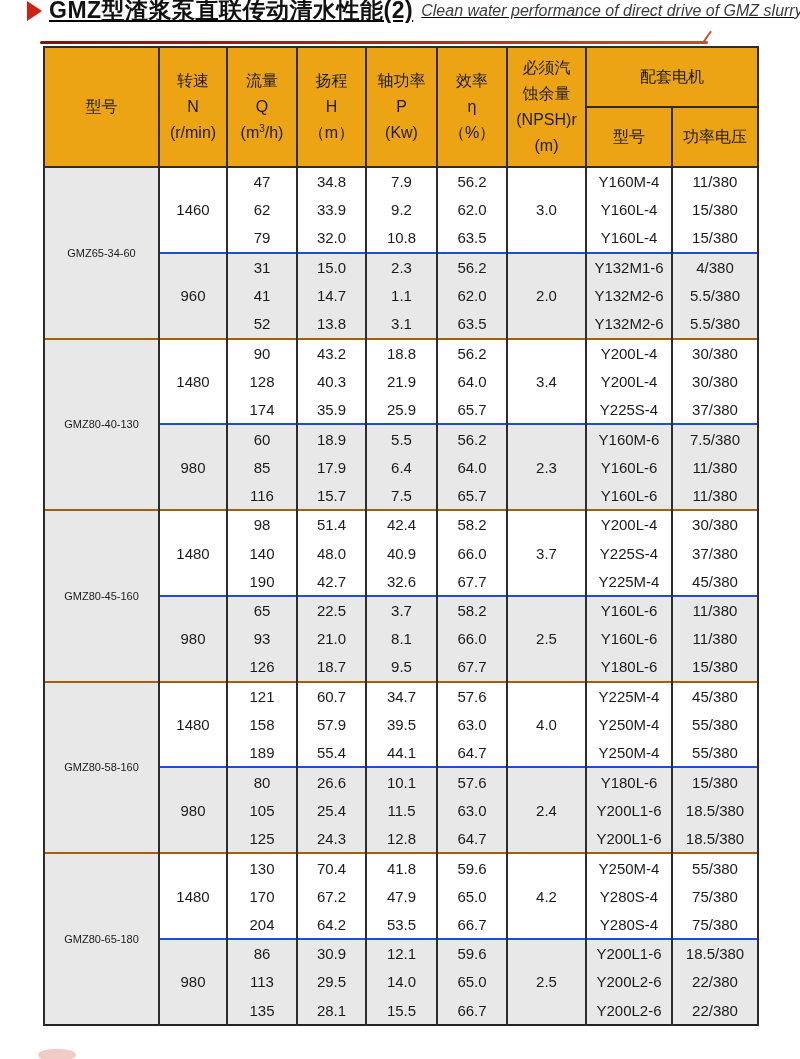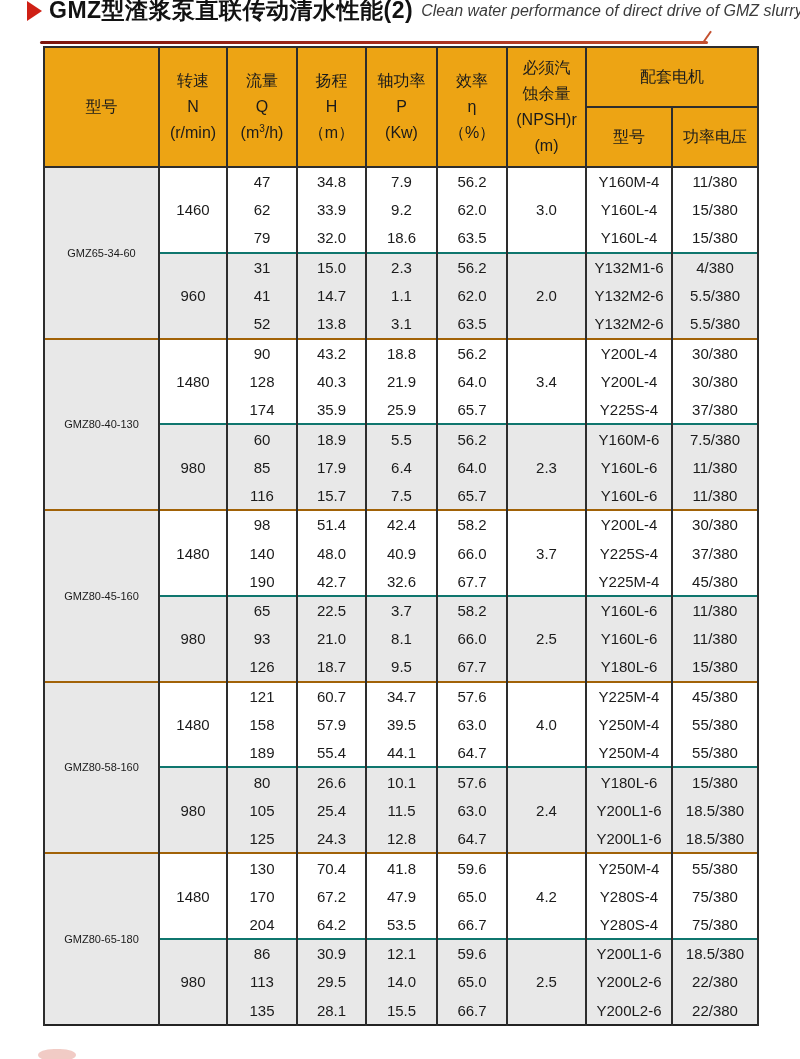--- a/index.html
+++ b/index.html
@@ -10,20 +10,21 @@
     overflow: hidden;
     position: relative;
   }
   
   .title-wrap {
     padding: 9px 0 16px 27px;
     height: 28px;
     display: flex;
     align-items: center;
     position: relative;
+    text-decoration: underline;
   }
   .arrow-icon {
     width: 0; height: 0;
     border-top: 10px solid transparent;
     border-bottom: 10px solid transparent;
     border-left: 15px solid #cf2015;
     margin-right: 7px;
     flex: 0 0 auto;
   }
   .title-cn {
@@ -78,21 +79,21 @@
     font-size: 16px;
   }
   thead tr { height: 60px; }
   .hline { display: block; line-height: 26px; }
   .hline sup { font-size: 10px; line-height: 0; }
   tbody tr { height: 28.6px; }
   tbody td { background: #ffffff; }
   tr.shaded-row td { background: #E8E8E8; }
   td.model-cell { background: #E8E8E8 !important; font-size: 11px; }
   tr.section-start td { border-top: 2px solid #a16207; }
-  tr.group-start td { border-top: 2px solid #0f766e; }
+  tr.group-start td { border-top: 2px solid #1d4ed8; }
   
   .next-section-hint {
     position: absolute;
     left: 38px; top: 1049px;
     width: 38px; height: 12px;
     background: rgba(205, 70, 45, 0.28);
     border-radius: 50% / 60%;
   }
 </style>
 </head>
@@ -178,21 +179,21 @@
           <td>62</td>
           <td>33.9</td>
           <td>9.2</td>
           <td>62.0</td>
           <td>Y160L-4</td>
           <td>15/380</td>
         </tr>
         <tr class="">
           <td>79</td>
           <td>32.0</td>
-          <td>18.6</td>
+          <td>10.8</td>
           <td>63.5</td>
           <td>Y160L-4</td>
           <td>15/380</td>
         </tr>
         <tr class="shaded-row group-start">
           <td rowspan="3">960</td>
           <td>31</td>
           <td>15.0</td>
           <td>2.3</td>
           <td>56.2</td>

